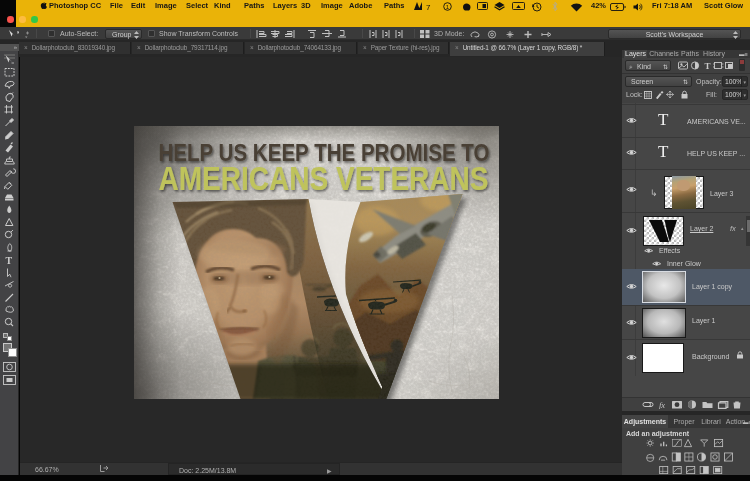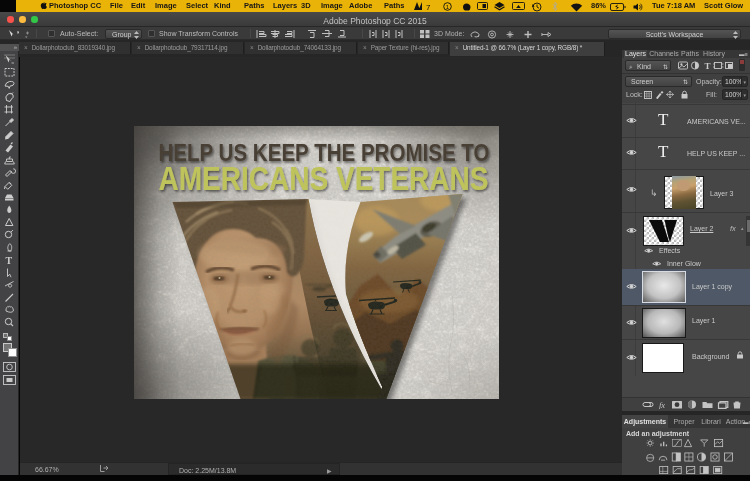--- a/index.html
+++ b/index.html
@@ -90,41 +90,38 @@
         <circle cx="5" cy="5" r="4" fill="none" stroke="#111" stroke-width="0.9"></circle>
         <path d="M5 2.5 V5 L7 6.2" fill="none" stroke="#111" stroke-width="0.9"></path>
         <path d="M0.6 2 L0 5 2.5 4.6" fill="#111"></path>
       </svg>
   <svg class="abs" style="top:1.5px;left:536px" width="6" height="9" viewBox="0 0 6 9">
         <path d="M1 2.2 L5 6.8 L3 8.6 V0.4 L5 2.2 L1 6.8" fill="none" stroke="#a9a9a9" stroke-width="0.8"></path>
       </svg>
   <svg class="abs" style="top:2.5px;left:554px" width="13" height="9" viewBox="0 0 13 9">
         <path d="M6.5 8.5 L0.8 2.8 A8 8 0 0 1 12.2 2.8 Z" fill="#141414"></path>
       </svg>
-  <span class="mi" style="left:575px">86%</span>
+  <span class="mi" style="left:575px">42%</span>
   <svg class="abs" style="top:2.5px;left:594px" width="16" height="8" viewBox="0 0 16 8">
         <rect x="0.5" y="0.5" width="13" height="7" rx="1.5" fill="none" stroke="#111" stroke-width="0.9"></rect>
         <path d="M7.8 1.2 L5 4 H7 L6.2 6.8 L9 4 H7 Z" fill="#111"></path>
         <path d="M14.5 2.8 v2.4 a1.2 1.2 0 0 0 0 -2.4z" fill="#111"></path>
       </svg>
   <svg class="abs" style="top:2.5px;left:617px" width="10" height="8" viewBox="0 0 10 8">
         <path d="M0.5 2.5 H2.5 L5 0.5 V7.5 L2.5 5.5 H0.5 Z" fill="#111"></path>
         <path d="M6.5 2 A3 3 0 0 1 6.5 6 M7.5 0.7 A4.5 4.5 0 0 1 7.5 7.3" fill="none" stroke="#111" stroke-width="0.8"></path>
       </svg>
-  <span class="mi" style="left:636px">Tue 7:18 AM</span>
+  <span class="mi" style="left:636px">Fri 7:18 AM</span>
   <span class="mi" style="left:688px;font-weight:bold">Scott Glow</span>
   <svg class="abs" style="top:2px;left:740px" width="9" height="9" viewBox="0 0 9 9">
         <circle cx="3.7" cy="3.7" r="2.9" fill="none" stroke="#111" stroke-width="1"></circle>
         <path d="M5.9 5.9 L8.3 8.3" stroke="#111" stroke-width="1.1"></path>
       </svg>
 </div>
 
-<div id="titlebar">
-      <div class="ttl">Adobe Photoshop CC 2015</div>
-    </div>
 <div class="tl" style="left:7px;background:#f8524c"></div>
 <div class="tl" style="left:19px;background:#fdbc40"></div>
 <div class="tl" style="left:31px;background:#33c748"></div>
 
 <div id="optionsbar">
   <svg class="abs" style="top:3px;left:8px" width="22" height="8" viewBox="0 0 22 8">
         <path d="M1 0l2.6 6.5 1-2.8 2.9 2.7z" fill="#ddd"></path>
         <path d="M11 1.5l-1.8 1.8m0-1.8l1.8 1.8" stroke="#ddd" stroke-width="0.9"></path>
         <path d="M18 3l3 0 M19.5 1.5 v3" stroke="#999" stroke-width="0.8"></path>
         <path d="M17 6.5 l2.5 0 -1.25 1.5z" fill="#999"></path>

